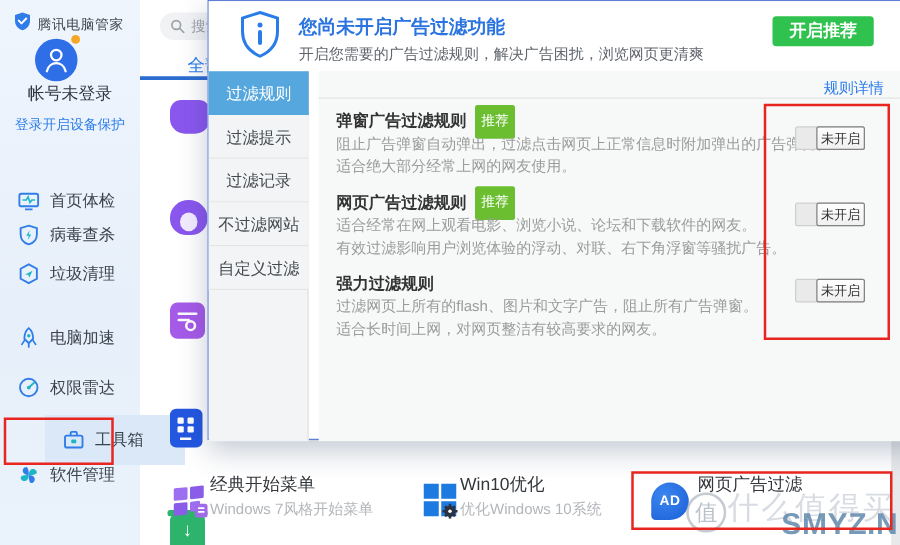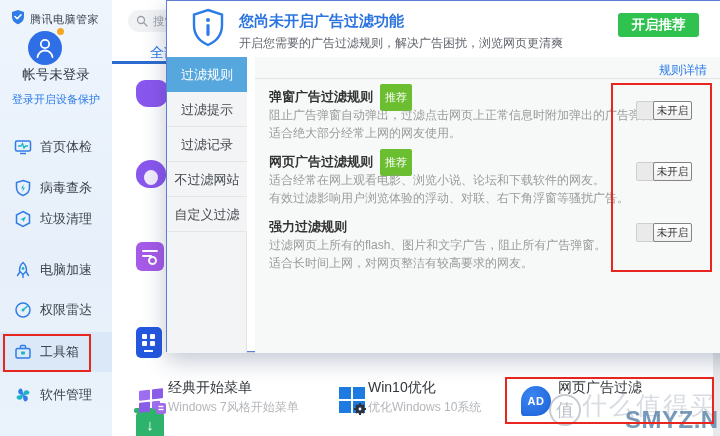--- a/index.html
+++ b/index.html
@@ -14,21 +14,21 @@
   .logo-row .logo-text { font-size:11px; color:#3f4650; letter-spacing:0.5px;text-align:center; }
   .avatar { position:absolute; left:28px; top:31px; width:34px; height:34px; border-radius:50%;
             background:#2e6ee6; }
   .avatar svg { position:absolute; left:6px; top:5px; }
   .avatar-dot { position:absolute; left:57px; top:28px; width:7px; height:7px; border-radius:50%; background:#f5a623; }
   .acct-status { position:absolute; left:0; top:66px; width:112px; text-align:center; font-size:13.5px; color:#2f3640; }
   .login-link { position:absolute; left:0; top:92px; width:112px; text-align:center; font-size:11px; color:#2b7ce9; }
   .side-item { position:absolute; left:0; width:112px; height:40px; display:flex; align-items:center; cursor:default; }
   .side-item .s-icon { width:18px; height:18px; margin-left:14px; flex:none; }
   .side-item .s-label { font-size:13px; color:#3c434c; margin-left:8px; white-space:nowrap; }
-  .side-item.active { background:#dbe8f8; }
+  .side-item.active { background:#dbe8f8;margin-left:36px; }
 
   
   .search-pill { position:absolute; left:128px; top:10px; width:72px; height:22px; border-radius:11px;
                  background:#f1f2f4; display:flex; align-items:center; }
   .search-pill svg { margin-left:8px; }
   .search-pill .s-ph { font-size:11.5px; color:#9aa0a6; margin-left:5px; white-space:nowrap; }
   .cat-tab { position:absolute; left:150px; top:44px; font-size:14px; color:#2b7ce9; white-space:nowrap; }
   .cat-underline { position:absolute; left:112px; top:61px; width:58px; height:3px; background:#2b6cd0; }
 
   
@@ -124,21 +124,21 @@
     <div class="avatar">
       <svg width="22" height="24" viewBox="0 0 22 24">
           <circle cx="11" cy="8" r="4.2" fill="none" stroke="#fff" stroke-width="1.8"></circle>
           <path d="M3.5 21 C4.5 16.5 8 14.5 11 14.5 C14 14.5 17.5 16.5 18.5 21" fill="none" stroke="#fff" stroke-width="1.8" stroke-linecap="round"></path>
         </svg>
     </div>
     <div class="avatar-dot"></div>
     <div class="acct-status">帐号未登录</div>
     <div class="login-link">登录开启设备保护</div>
 
-    <div class="side-item" style="top:127px">
+    <div class="side-item" style="top:141px">
       <span class="s-icon">
         <svg width="18" height="18" viewBox="0 0 18 18">
             <rect x="1.5" y="3" width="15" height="10" rx="1.5" fill="none" stroke="#2f7de8" stroke-width="1.5"></rect>
             <polyline points="4,8 7,8 8.5,5.5 10,10 11.5,8 14,8" fill="none" stroke="#1fb5c9" stroke-width="1.3"></polyline>
             <line x1="6" y1="15.5" x2="12" y2="15.5" stroke="#2f7de8" stroke-width="1.5"></line>
           </svg>
       </span>
       <span class="s-label">首页体检</span>
     </div>
 
@@ -188,21 +188,21 @@
       <span class="s-icon">
         <svg width="18" height="18" viewBox="0 0 18 18">
             <rect x="2" y="5.5" width="14" height="9.5" rx="1.5" fill="none" stroke="#2f7de8" stroke-width="1.5"></rect>
             <path d="M6.5 5.5 V3.5 A1 1 0 0 1 7.5 2.5 H10.5 A1 1 0 0 1 11.5 3.5 V5.5" fill="none" stroke="#2f7de8" stroke-width="1.5"></path>
             <rect x="7" y="8.5" width="4" height="3" rx="0.8" fill="#1fb5c9"></rect>
           </svg>
       </span>
       <span class="s-label">工具箱</span>
     </div>
 
-    <div class="side-item" style="top:375px">
+    <div class="side-item" style="top:360px">
       <span class="s-icon">
         <svg width="18" height="18" viewBox="0 0 18 18">
             <path d="M9 9 C4 9 3 5 5.5 3 C8 1.5 9 4 9 9 Z" fill="#2f7de8"></path>
             <path d="M9 9 C9 4 13 3 15 5.5 C16.5 8 14 9 9 9 Z" fill="#1fb5c9"></path>
             <path d="M9 9 C14 9 15 13 12.5 15 C10 16.5 9 14 9 9 Z" fill="#2f7de8"></path>
             <path d="M9 9 C9 14 5 15 3 12.5 C1.5 10 4 9 9 9 Z" fill="#1fb5c9"></path>
           </svg>
       </span>
       <span class="s-label">软件管理</span>
     </div>

